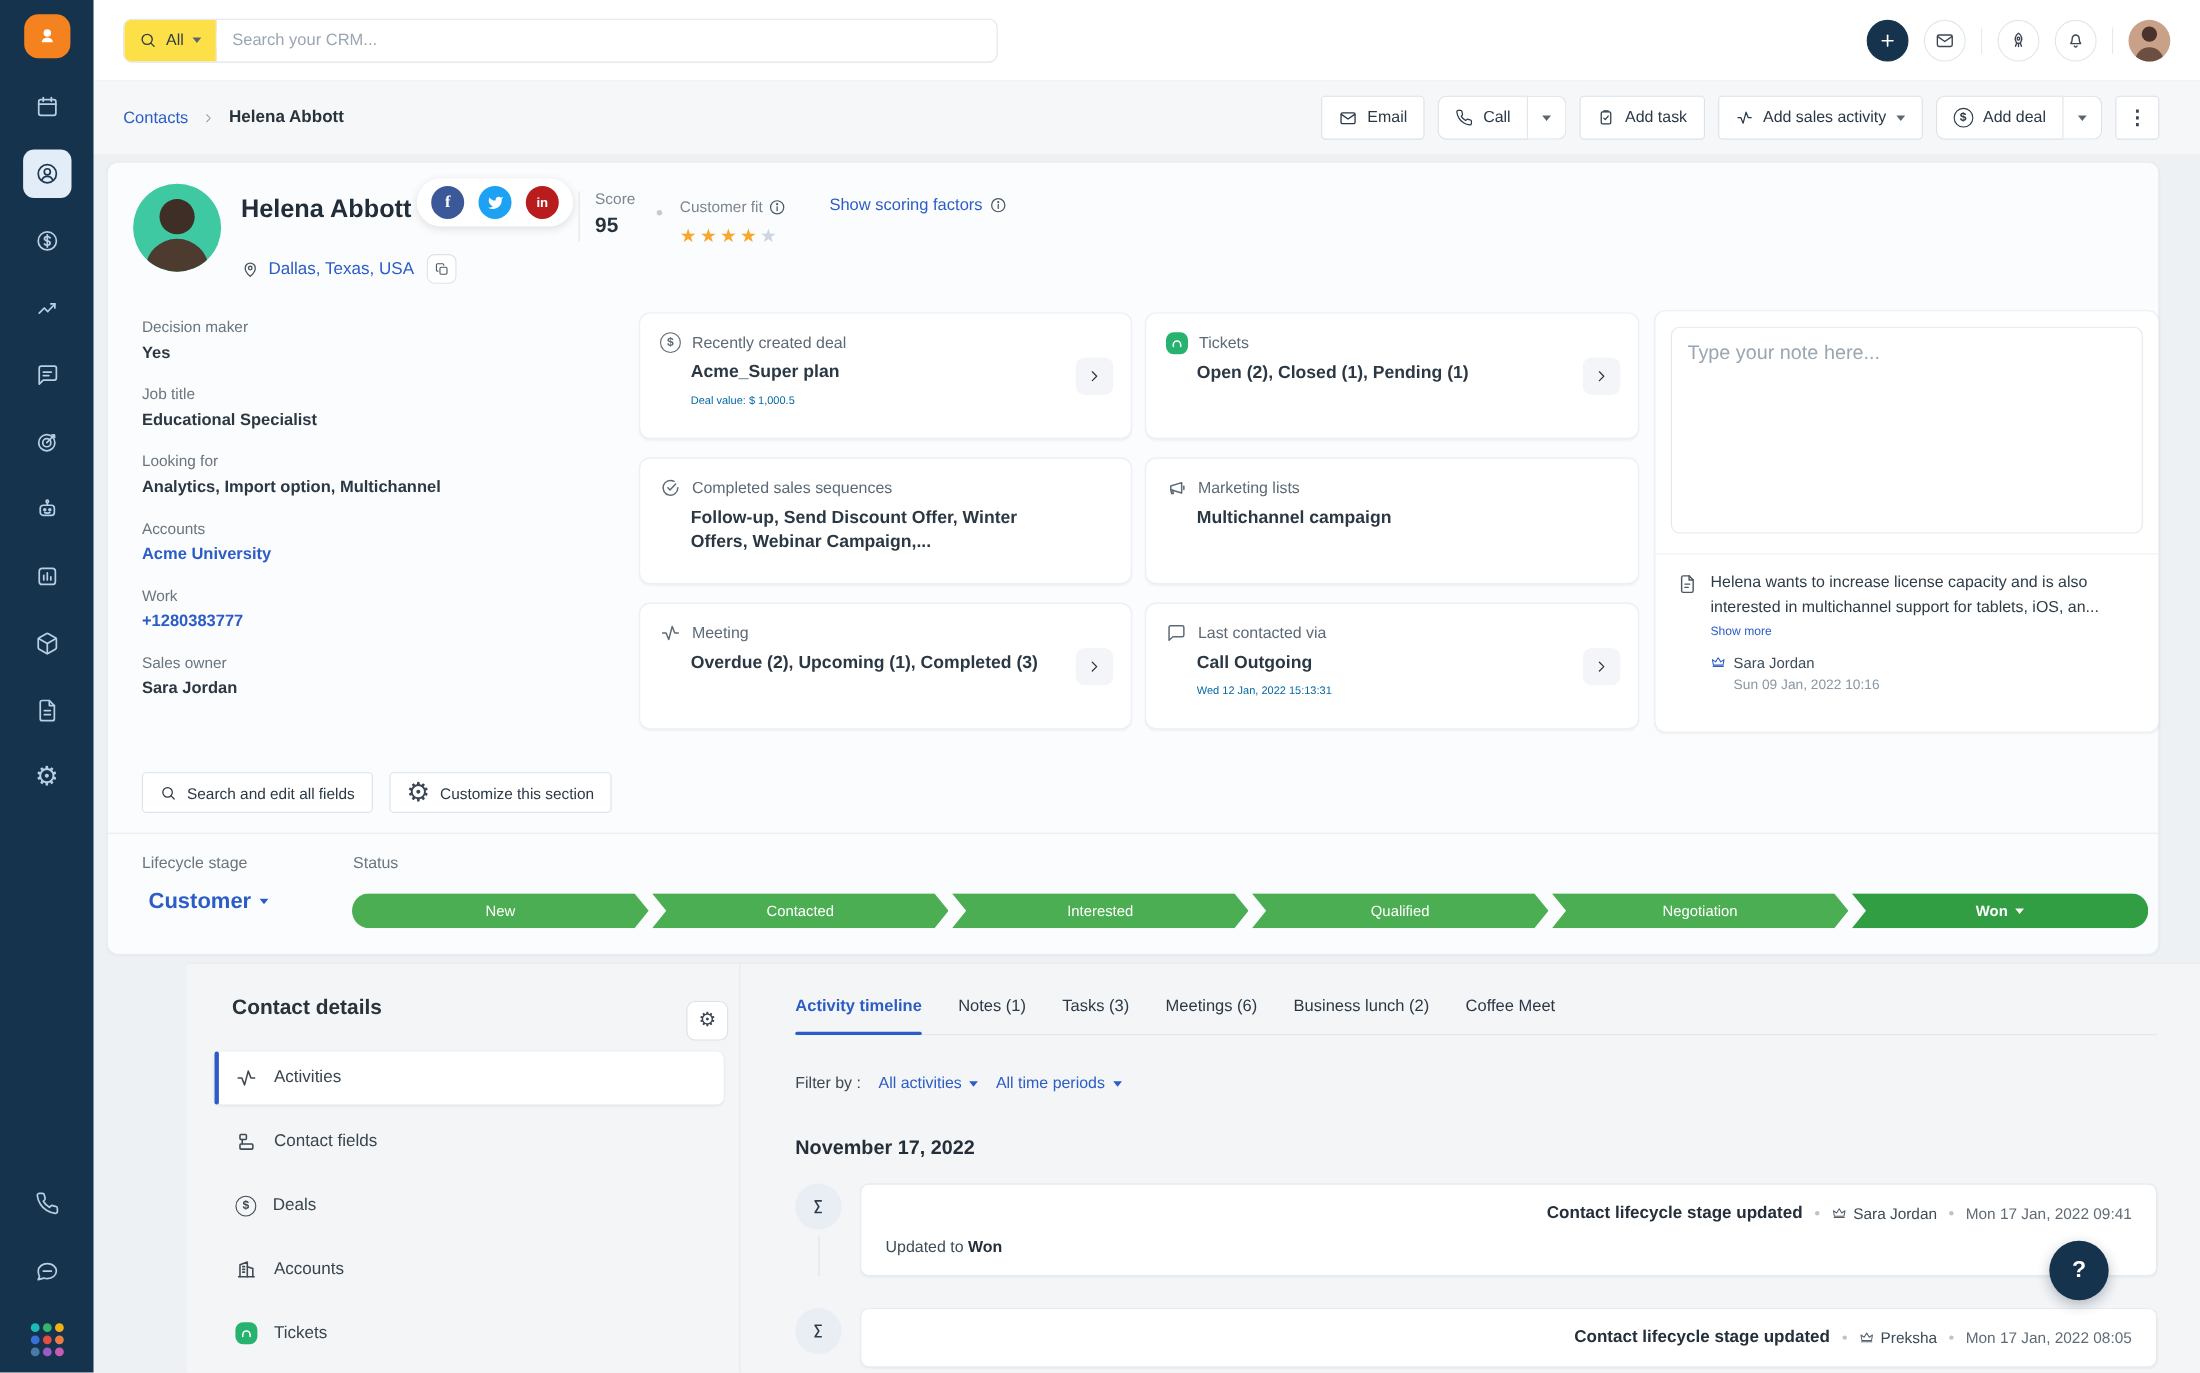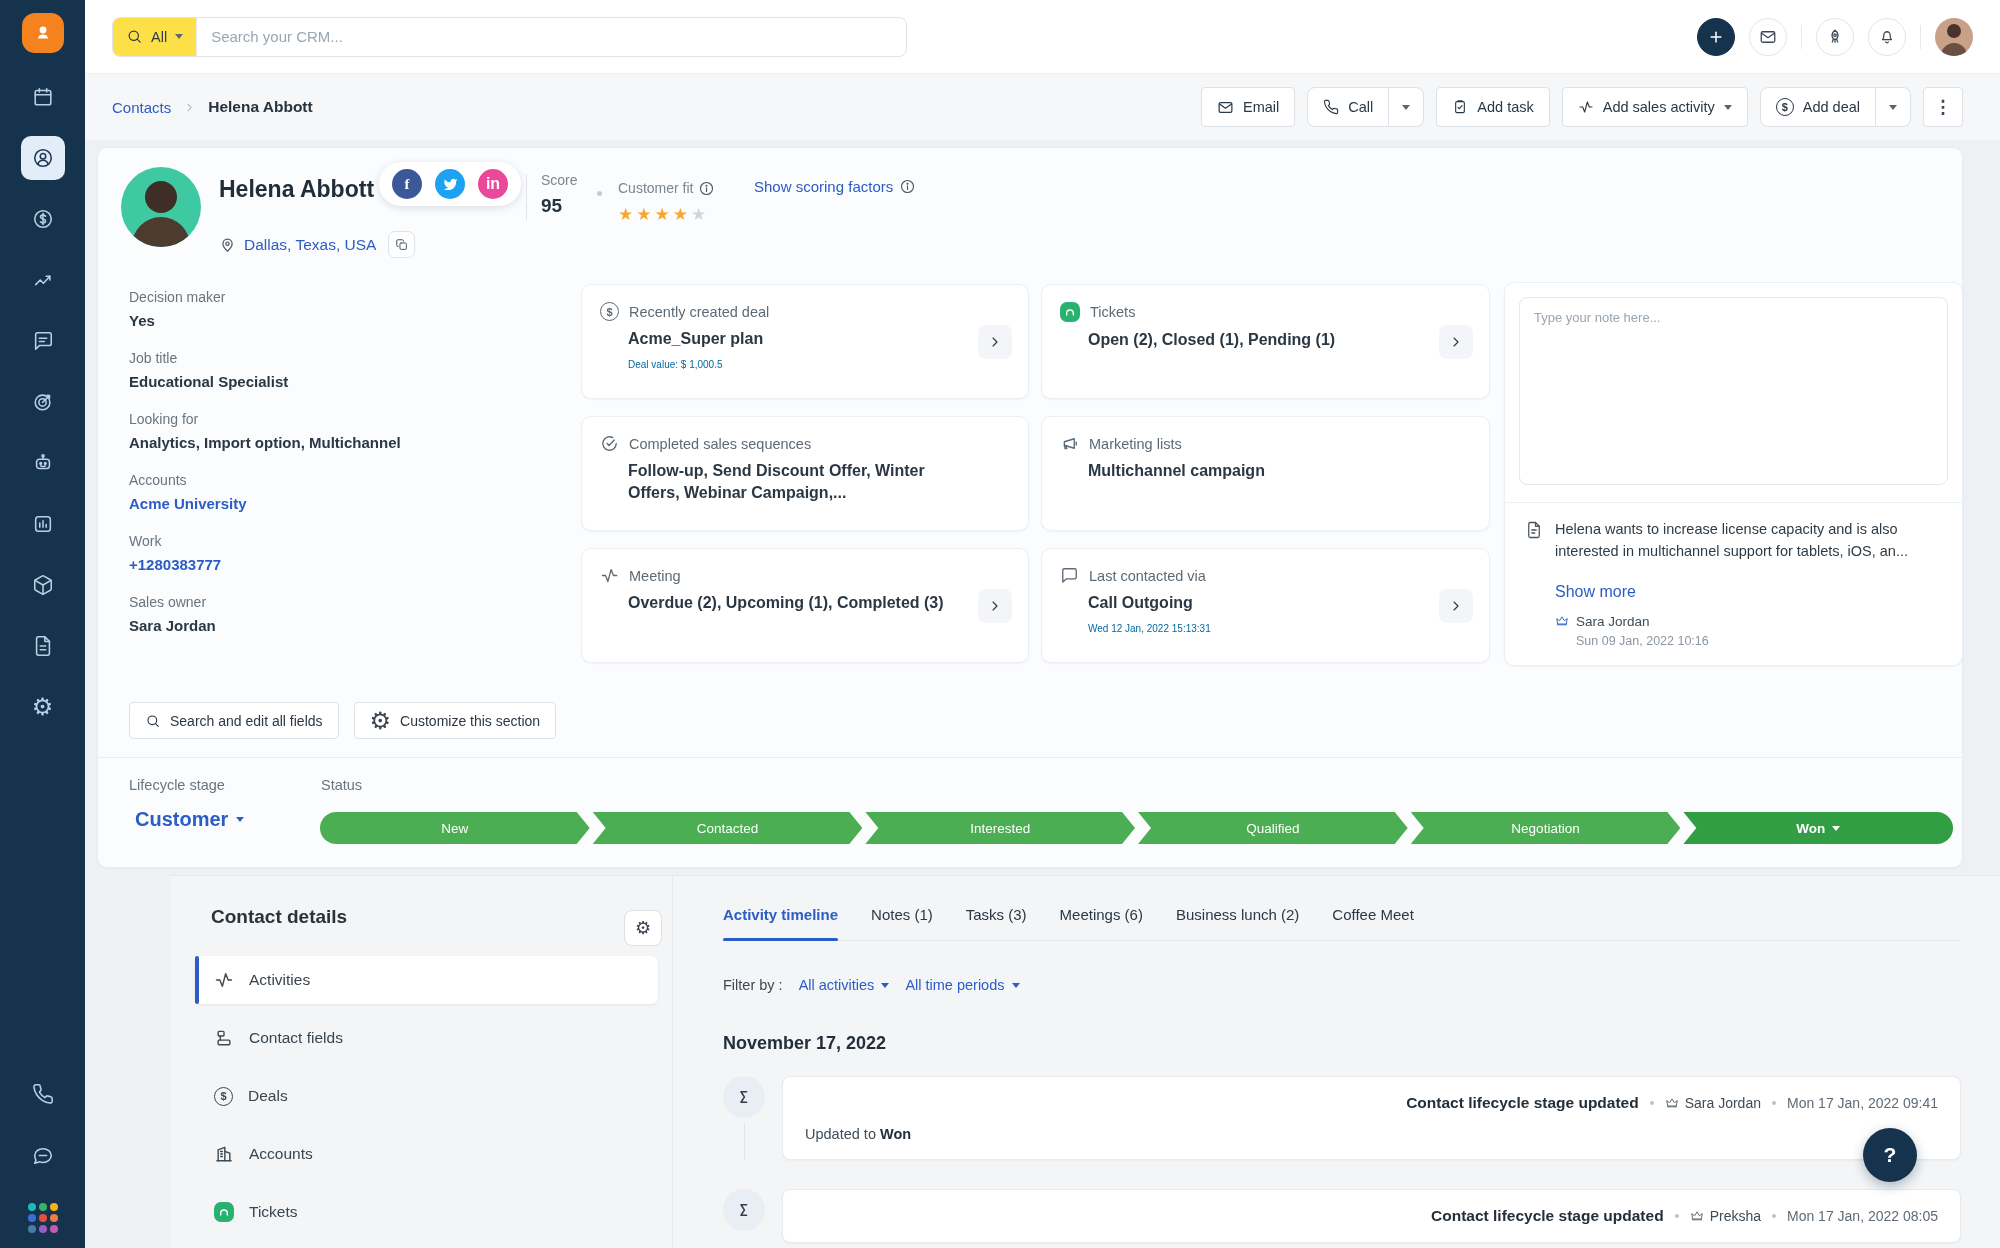--- a/index.html
+++ b/index.html
@@ -58,21 +58,21 @@
   .avatar-lg::before { content:""; position:absolute; top:14px; left:24px; width:32px; height:32px; border-radius:50%; background:#3f2e26; }
   .avatar-lg::after { content:""; position:absolute; bottom:-6px; left:11px; width:58px; height:36px; border-radius:29px 29px 0 0; background:#4e3b30; }
   .c-name { position:absolute; left:121px; top:28px; font-size:23px; font-weight:700; color:#212e3a; }
   .loc-row { position:absolute; left:121px; top:83px; display:flex; align-items:center; gap:8px; }
   .loc-link { color:#2c5cc5; font-size:15.5px; cursor:pointer; }
   .copy-btn { width:27px; height:27px; border:1px solid #dde3e8; background:#fff; border-radius:7px; color:#4a5560; display:flex; align-items:center; justify-content:center; cursor:pointer; margin-left:4px; }
   .social { position:absolute; left:281px; top:14px; height:44px; background:#fff; border-radius:22px; box-shadow:0 2px 8px rgba(25,39,60,.14); display:flex; align-items:center; gap:13px; padding:0 13px; }
   .soc { width:30px; height:30px; border-radius:50%; color:#fff; display:flex; align-items:center; justify-content:center; font-weight:700; cursor:pointer; font-size:15px; }
   .soc.fb { background:#3b5998; font-family:"Liberation Serif",serif; }
   .soc.tw { background:#1da1f2; }
-  .soc.li { background:#ec4899; font-size:16px; }
+  .soc.li { background:#b91c1c; font-size:12px; }
   .score-sep { position:absolute; left:428px; top:26px; width:1px; height:46px; background:#dfe5ea; }
   .score-col { position:absolute; left:443px; top:24px; }
   .mini-label { font-size:14px; color:#7b8691; display:flex; align-items:center; gap:6px; }
   .score-val { margin-top:7px; font-size:19px; font-weight:700; color:#28333c; }
   .hdr-dot { position:absolute; left:499px; top:43px; width:5px; height:5px; border-radius:50%; background:#c3ccd4; }
   .fit-col { position:absolute; left:520px; top:32px; }
   .stars { margin-top:8px; font-size:17px; letter-spacing:3px; color:#f8a72d; }
   .star::before { content:"\2605"; }
   .star.off { color:#cdd6de; }
   .score-link { position:absolute; left:656px; top:30px; display:flex; align-items:center; gap:7px; color:#2c5cc5; font-size:15px; cursor:pointer; }
@@ -87,27 +87,27 @@
 
   .cards { position:absolute; left:483px; top:136px; display:grid; grid-template-columns:448px 449px; grid-auto-rows:115px; gap:17px 12px; }
   .mini-card { position:relative; background:#fff; border:1px solid #eceff3; border-radius:10px; box-shadow:0 1px 2px rgba(25,39,60,.05); padding:17px 62px 12px 18px; cursor:pointer; }
   .mc-head { display:flex; align-items:center; gap:10px; color:#5d6a75; font-size:14.5px; }
   .mc-value { margin:7px 0 0 28px; font-size:16px; font-weight:700; color:#2b3843; line-height:1.4; }
   .mc-extra { margin:9px 0 0 28px; font-size:10px; color:#0369a1; }
   .mc-arrow { position:absolute; right:16px; top:50%; transform:translateY(-50%); width:34px; height:34px; border-radius:8px; background:#f3f5f8; color:#2b3843; display:flex; align-items:center; justify-content:center; cursor:pointer; }
   .ticket-badge { width:20px; height:20px; border-radius:35%; background:#27b270; color:#fff; display:flex; align-items:center; justify-content:center; flex:none; }
 
   .notes { position:absolute; left:1406px; top:134px; width:459px; height:384px; background:#fff; border:1px solid #eceff3; border-radius:10px; box-shadow:0 1px 2px rgba(25,39,60,.05); padding:14px; }
-  .notes textarea { width:100%; height:188px; border:1px solid #e3e8ed; border-radius:8px; padding:12px 14px; resize:none; font-family:"Liberation Sans",sans-serif; font-size:13px; color:#2e3c47; outline:none; }
+  .notes textarea { width:100%; height:188px; border:1px solid #e3e8ed; border-radius:8px; padding:12px 14px; resize:none; font-family:"Liberation Sans",sans-serif; font-size:18px; color:#2e3c47; outline:none; }
   .notes textarea::placeholder { color:#9aa6b1; }
   .notes-divider { margin:13px -14px 0; border-top:1px solid #eef1f4; }
   .note-item { display:flex; gap:12px; padding:16px 2px 0 6px; }
   .note-ic { color:#4a5560; flex:none; margin-top:2px; }
   .note-text { font-size:14.5px; color:#2e3c47; line-height:1.5; }
-  .show-more { display:inline-block; margin-top:20px; color:#2c5cc5; font-size:16px; cursor:pointer;text-align:center; }
+  .show-more { display:inline-block; margin-top:3px; color:#2c5cc5; font-size:11px; cursor:pointer;text-align:center; }
   .note-meta { margin-top:13px; }
   .note-author { display:flex; align-items:center; gap:7px; font-size:13.5px; color:#3e4c57; }
   .note-author .crown { color:#2c5cc5; }
   .note-time { margin-top:5px; padding-left:21px; font-size:12.5px; color:#8a96a1; }
 
   .sec-actions { position:absolute; left:31px; top:554px; display:flex; gap:15px; }
   .btn.small { height:37px; font-size:14px; }
   .sec-divider { position:absolute; left:0; right:0; top:609px; border-top:1px solid #e8ecf0; }
   .lc-label { position:absolute; top:629px; font-size:14.5px; color:#69757f; }
   .customer-dd { position:absolute; left:37px; top:660px; display:flex; align-items:center; gap:8px; color:#2c5cc5; font-size:20px; font-weight:700; cursor:pointer; }

